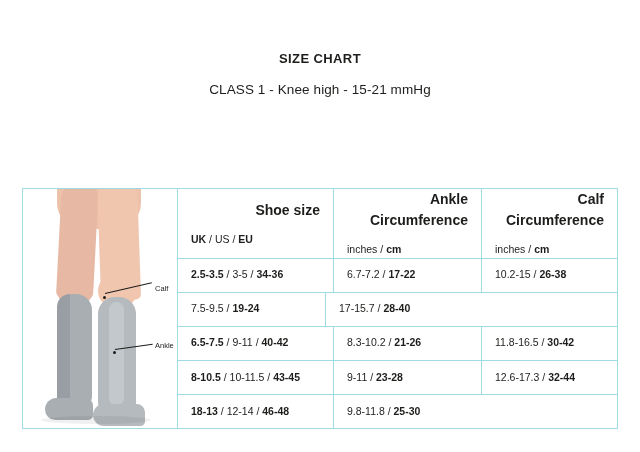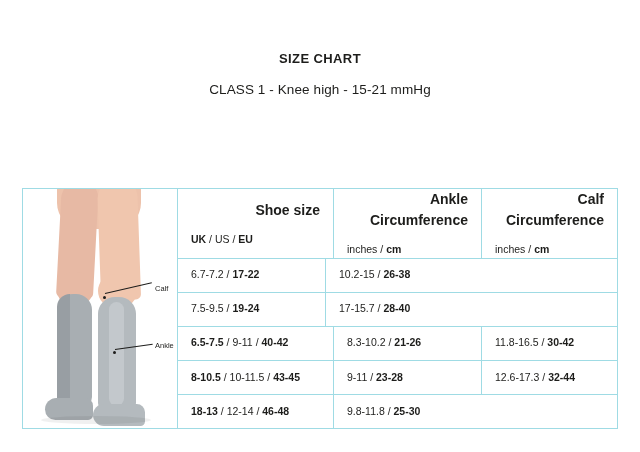--- a/index.html
+++ b/index.html
@@ -313,20 +313,23 @@
           <span class="hdr-main">Ankle Circumference</span>
           <span class="hdr-sub"><span>inches</span><span> / </span><b>cm</b></span>
         </div>
         <div class="cell col3">
           <span class="hdr-main">Calf Circumference</span>
           <span class="hdr-sub"><span>inches</span><span> / </span><b>cm</b></span>
         </div>
       </div>
 
       <div class="row">
+        <div class="cell col1 val">
+            <span><b>2.5-3.5</b><span> / </span><span>3-5</span><span> / </span><b>34-36</b></span>
+          </div>
         <div class="cell col2 val">
             <span><span>6.7-7.2</span><span> / </span><b>17-22</b></span>
           </div>
         <div class="cell col3 val">
             <span><span>10.2-15</span><span> / </span><b>26-38</b></span>
           </div>
       </div>
 
       <div class="row">
         <div class="cell col2 val">

